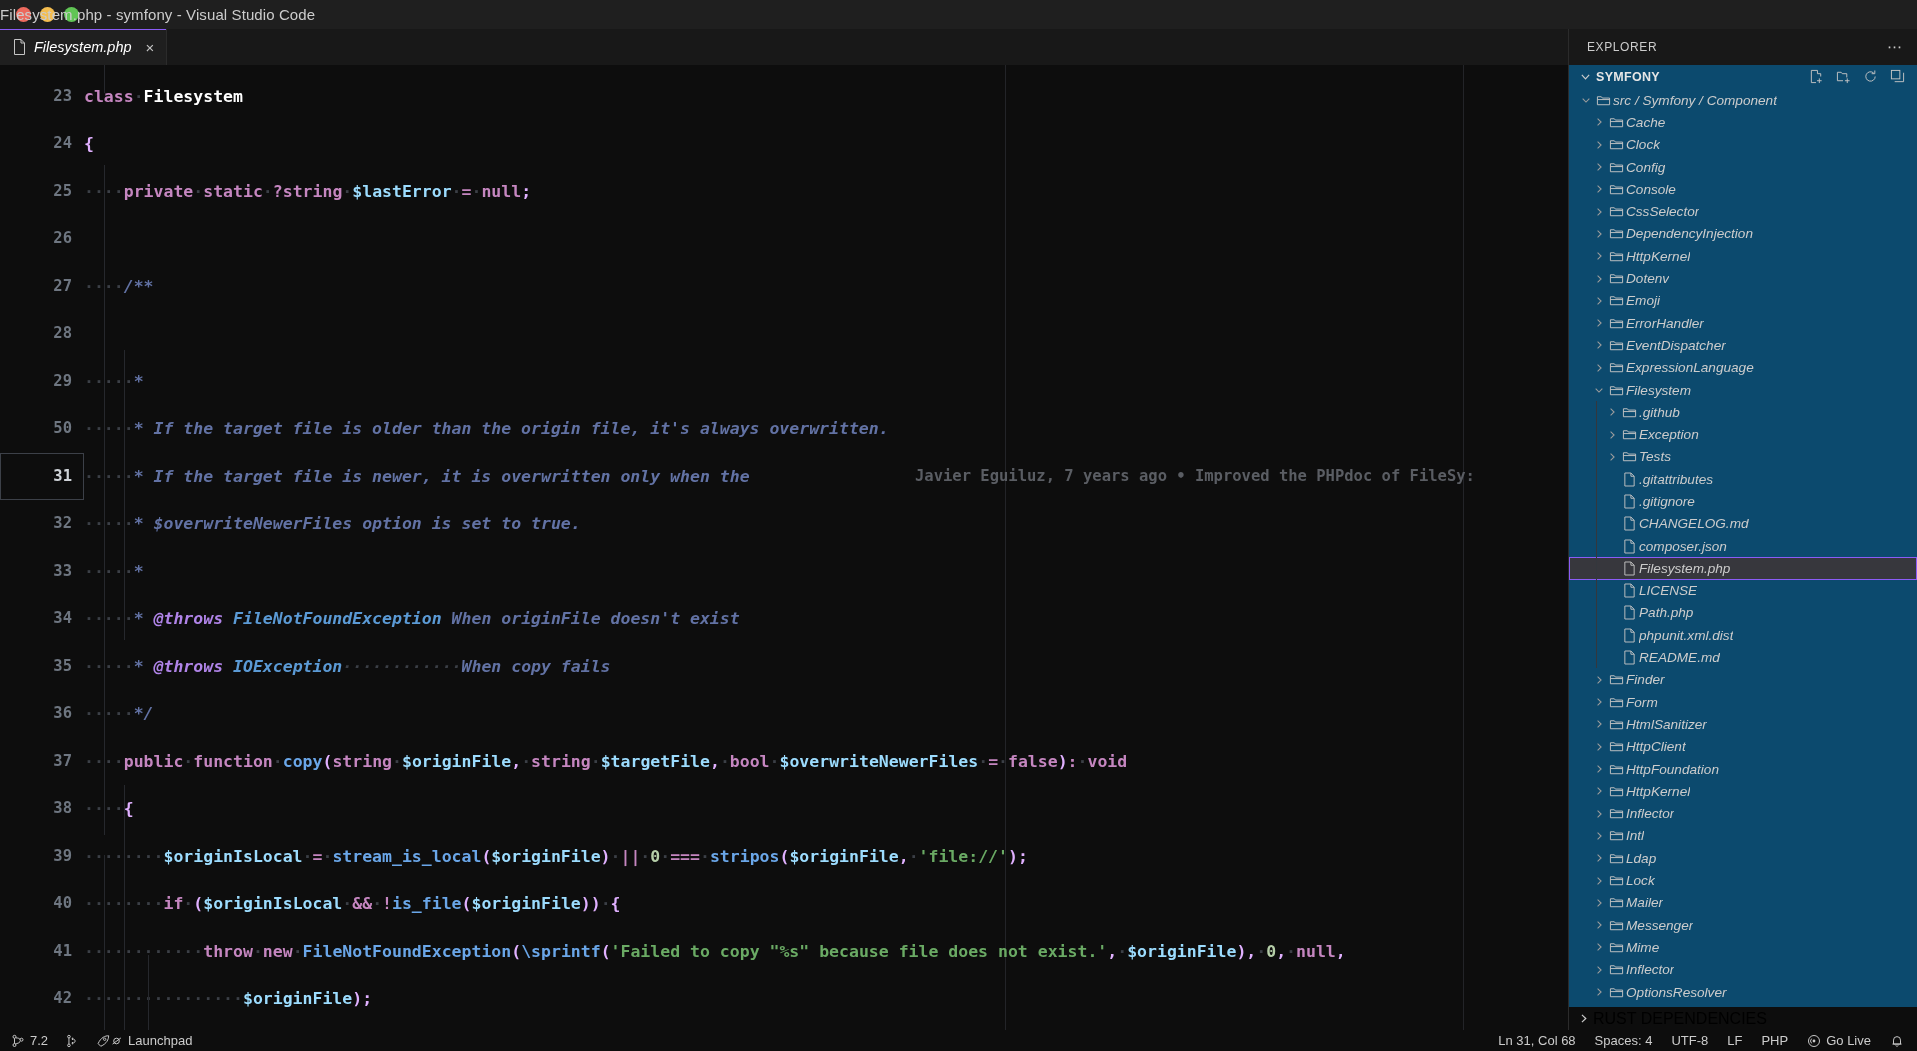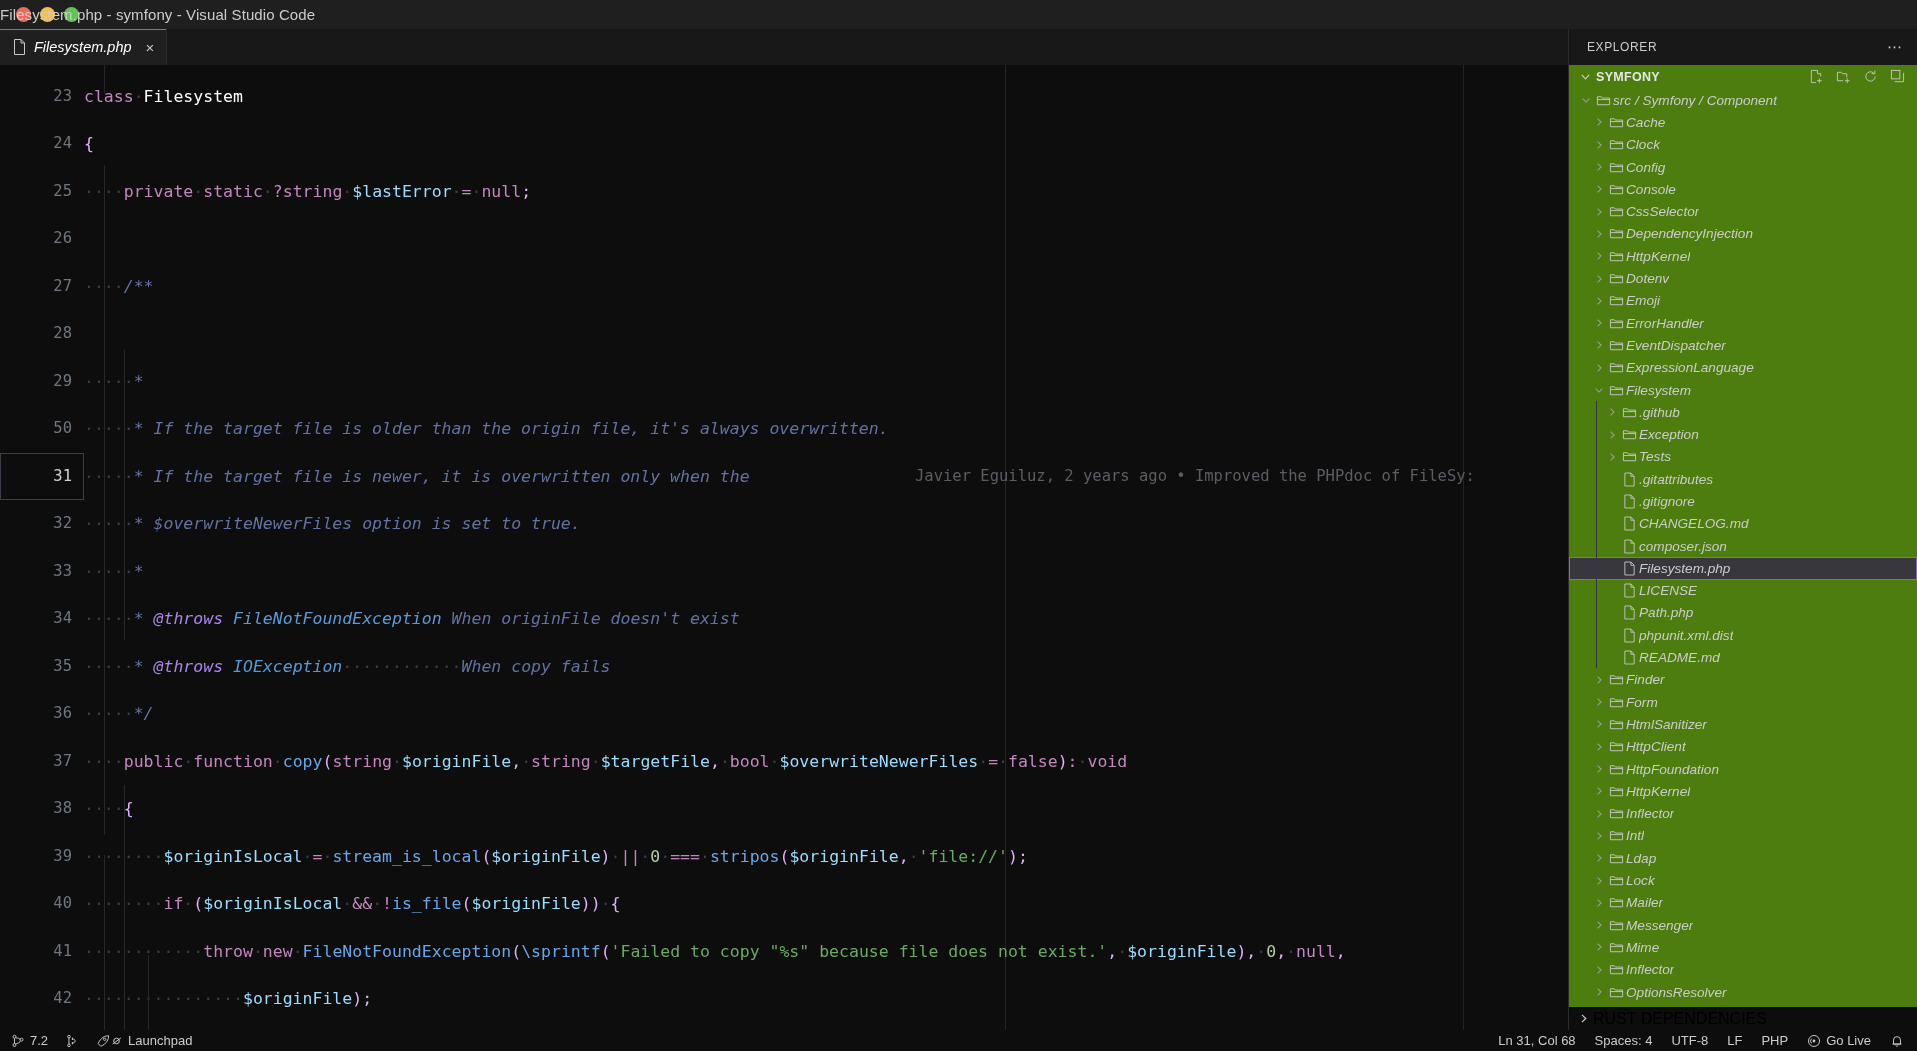--- a/index.html
+++ b/index.html
@@ -68,21 +68,21 @@
   .br2 { color:#e0b0ff; }
 
   
   .blame{ color:#5a5d63; font-size:15.5px; font-family:"DejaVu Sans Mono", monospace; }
 
   
   .rule{ position:absolute; top:0; bottom:0; width:1px; background:#232428; }
 
   
   .sidebar{ position:absolute; top:65px; right:0; width:349px; height:965px;
-    background:#4d7c0f; border-left:1px solid #2b2b2b; overflow:hidden; }
+    background:#0c4a6e; border-left:1px solid #2b2b2b; overflow:hidden; }
   .section-head{ display:flex; align-items:center; height:23px; padding-left:9px; gap:4px; }
   .section-head .chev{ width:14px; color:#cccccc; font-size:10px; display:flex; justify-content:center;}
   .section-head .stitle{ font-size:12.5px; font-weight:bold; color:#e6e6e6; letter-spacing:.3px; flex:1; }
   .section-acts{ display:flex; gap:12px; padding-right:12px; color:#c5c5c5; }
   .tree{ padding-top:1px; }
   .trow{ position:relative; display:flex; align-items:center; height:22.3px;
     font-size:13.6px; color:#cccccc; white-space:nowrap; padding-right:4px; }
   .trow .tw{ width:16px; flex:none; display:flex; justify-content:center; align-items:center;
     color:#9d9d9d; font-size:11px; }
   .trow .ti{ width:19px; flex:none; display:flex; justify-content:center; align-items:center; }
@@ -141,31 +141,31 @@
 </div>
 
 <div class="explorer-header">
   <span class="explorer-title">EXPLORER</span>
   <span class="dots">⋯</span>
 </div>
 
 <div class="editor">
   <div class="rule" style="left:1005px;"></div>
   <div class="rule" style="left:1463px;"></div>
-  <div class="code" id="code-area" style="top: -40px;">
+  <div class="code" id="code-area" style="top: -40px; font-weight: bold;">
       <div class="ln-row"><span class="gutter">22</span><span class="src"></span></div>
       <div class="ln-row"><span class="gutter">23</span><span class="src"><span class="k">class</span><span class="dot">·</span><span class="wht">Filesystem</span></span></div>
       <div class="ln-row"><span class="gutter">24</span><span class="src"><span class="br2">{</span></span></div>
       <div class="ln-row"><span class="gutter">25</span><span class="src"><span class="dot">····</span><span class="k">private</span><span class="dot">·</span><span class="k">static</span><span class="dot">·</span><span class="k">?string</span><span class="dot">·</span><span class="ty2">$lastError</span><span class="dot">·</span><span class="op">=</span><span class="dot">·</span><span class="k">null</span><span class="br2">;</span></span></div>
       <div class="ln-row"><span class="gutter">26</span><span class="src"></span></div>
       <div class="ln-row"><span class="gutter">27</span><span class="src"><span class="dot">····</span><span class="cm">/**</span></span></div>
       <div class="ln-row"><span class="gutter">28</span></div>
       <div class="ln-row"><span class="gutter">29</span><span class="src"><span class="dot">·····</span><span class="cm">*</span></span></div>
       <div class="ln-row"><span class="gutter">50</span><span class="src"><span class="dot">·····</span><span class="cm">* If the target file is older than the origin file, it's always overwritten.</span></span></div>
-      <div class="ln-row active"><div class="activebox"></div><span class="gutter">31</span><span class="src"><span class="dot">·····</span><span class="cm">* If the target file is newer, it is overwritten only when the</span></span><span class="blame" style="position:absolute;left:915px;top:0;">Javier Eguiluz, 2 years ago • Improved the PHPdoc of FileSy:</span></div>
+      <div class="ln-row active"><div class="activebox"></div><span class="gutter">31</span><span class="src"><span class="dot">·····</span><span class="cm">* If the target file is newer, it is overwritten only when the</span></span><span class="blame" style="position:absolute;left:915px;top:0;">Javier Eguiluz, 7 years ago • Improved the PHPdoc of FileSy:</span></div>
       <div class="ln-row"><span class="gutter">32</span><span class="src"><span class="dot">·····</span><span class="cm">* $overwriteNewerFiles option is set to true.</span></span></div>
       <div class="ln-row"><span class="gutter">33</span><span class="src"><span class="dot">·····</span><span class="cm">*</span></span></div>
       <div class="ln-row"><span class="gutter">34</span><span class="src"><span class="dot">·····</span><span class="cm">* </span><span class="cmk">@throws</span><span class="cm"> </span><span class="cmt">FileNotFoundException</span><span class="cm"> When originFile doesn't exist</span></span></div>
       <div class="ln-row"><span class="gutter">35</span><span class="src"><span class="dot">·····</span><span class="cm">* </span><span class="cmk">@throws</span><span class="cm"> </span><span class="cmt">IOException</span><span class="cm"><span class="dot">············</span><span class="cm">When copy fails</span></span></span></div>
       <div class="ln-row"><span class="gutter">36</span><span class="src"><span class="dot">·····</span><span class="cm">*/</span></span></div>
       <div class="ln-row"><span class="gutter">37</span><span class="src"><span class="dot">····</span><span class="k">public</span><span class="dot">·</span><span class="k">function</span><span class="dot">·</span><span class="fn">copy</span><span class="br2">(</span><span class="k">string</span><span class="dot">·</span><span class="ty2">$originFile</span><span class="br2">,</span><span class="dot">·</span><span class="k">string</span><span class="dot">·</span><span class="ty2">$targetFile</span><span class="br2">,</span><span class="dot">·</span><span class="k">bool</span><span class="dot">·</span><span class="ty2">$overwriteNewerFiles</span><span class="dot">·</span><span class="op">=</span><span class="dot">·</span><span class="k">false</span><span class="br2">)</span><span class="op">:</span><span class="dot">·</span><span class="k">void</span></span></div>
       <div class="ln-row"><span class="gutter">38</span><span class="src"><span class="dot">····</span><span class="br2">{</span></span></div>
       <div class="ln-row"><span class="gutter">39</span><span class="src"><span class="dot">········</span><span class="ty2">$originIsLocal</span><span class="dot">·</span><span class="op">=</span><span class="dot">·</span><span class="fn">stream_is_local</span><span class="br2">(</span><span class="ty2">$originFile</span><span class="br2">)</span><span class="dot">·</span><span class="op">||</span><span class="dot">·</span><span class="num">0</span><span class="dot">·</span><span class="op">===</span><span class="dot">·</span><span class="fn">stripos</span><span class="br2">(</span><span class="ty2">$originFile</span><span class="br2">,</span><span class="dot">·</span><span class="str">'file://'</span><span class="br2">)</span><span class="br2">;</span></span></div>
       <div class="ln-row"><span class="gutter">40</span><span class="src"><span class="dot">········</span><span class="k">if</span><span class="dot">·</span><span class="br2">(</span><span class="ty2">$originIsLocal</span><span class="dot">·</span><span class="op">&amp;&amp;</span><span class="dot">·</span><span class="op">!</span><span class="fn">is_file</span><span class="br2">(</span><span class="ty2">$originFile</span><span class="br2">)</span><span class="br2">)</span><span class="dot">·</span><span class="br2">{</span></span></div>
       <div class="ln-row"><span class="gutter">41</span><span class="src"><span class="dot">············</span><span class="k">throw</span><span class="dot">·</span><span class="k">new</span><span class="dot">·</span><span class="fn">FileNotFoundException</span><span class="br2">(</span><span class="fn">\sprintf</span><span class="br2">(</span><span class="str">'Failed to copy "%s" because file does not exist.'</span><span class="br2">,</span><span class="dot">·</span><span class="ty2">$originFile</span><span class="br2">)</span><span class="br2">,</span><span class="dot">·</span><span class="num">0</span><span class="br2">,</span><span class="dot">·</span><span class="k">null</span><span class="br2">,</span></span></div>

